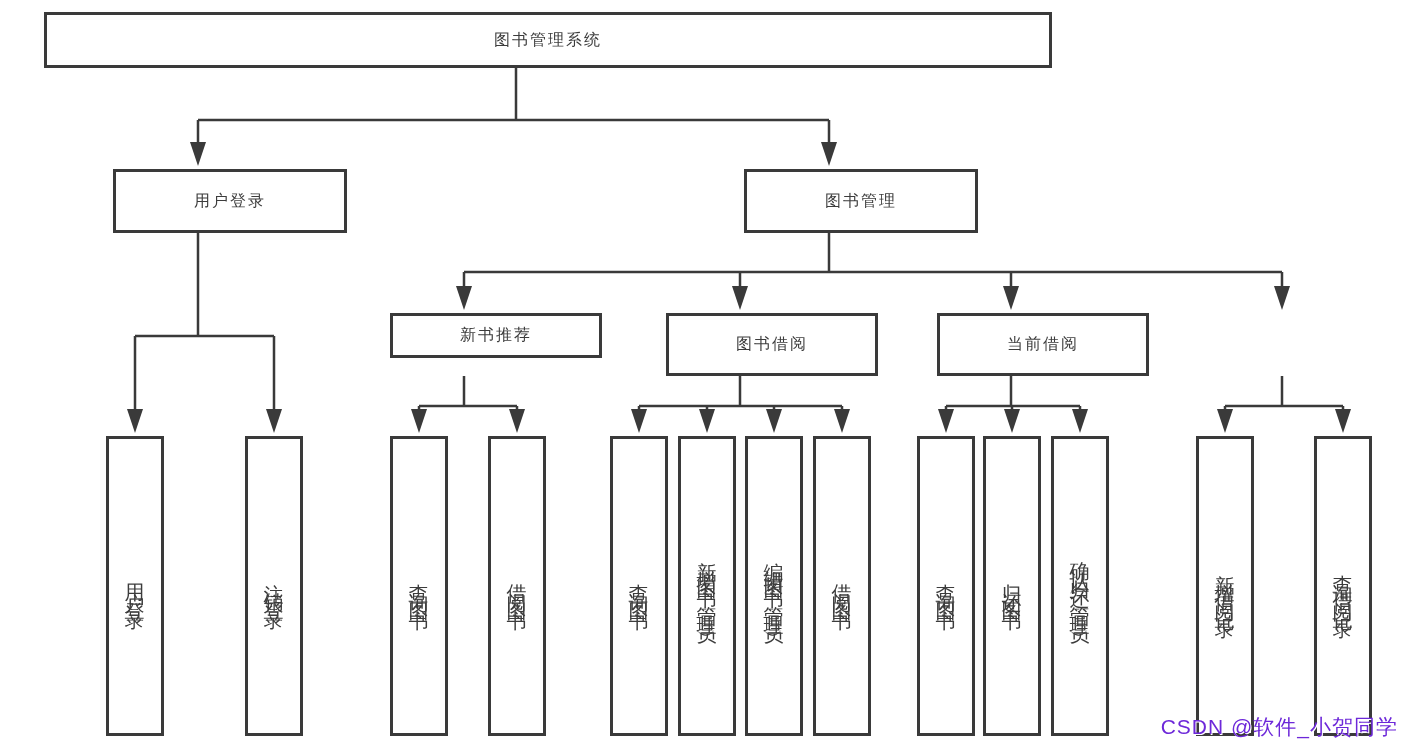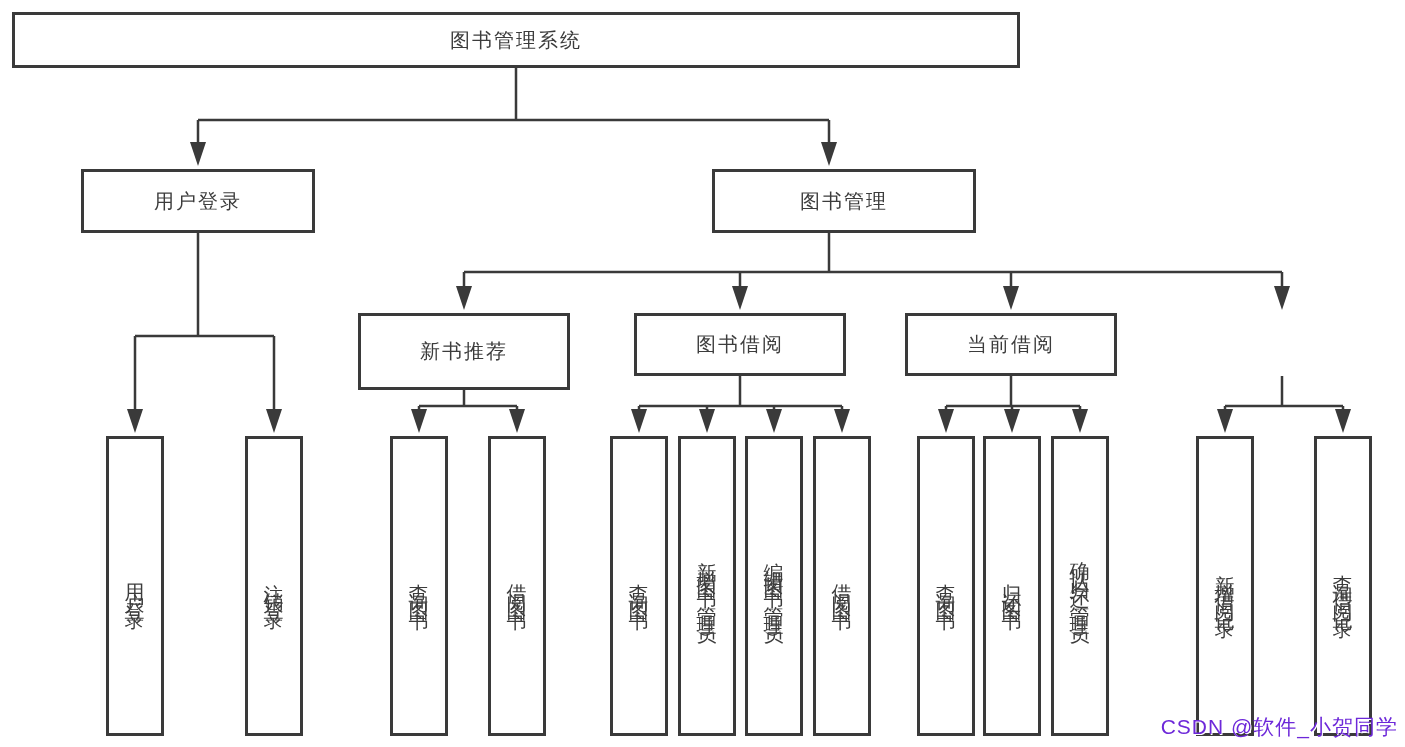--- a/index.html
+++ b/index.html
@@ -21,21 +21,21 @@
     position: absolute;
     box-sizing: border-box;
     border: 3px solid #3a3a3a;
     background: #ffffff;
     color: #3c3c3c;
     display: flex;
     align-items: center;
     justify-content: center;
     text-align: center;
   }
-  .hbox { font-size: 20px; letter-spacing: 2px; }
+  .hbox { font-size: 16px; letter-spacing: 2px; margin-left: 32px; }
   .vbox { font-size: 20px; }
   .vbox .vtext {
     writing-mode: vertical-rl;
     text-orientation: mixed;
     letter-spacing: 9px;
     line-height: 1.1;
   }
   .watermark {
     position: absolute;
     right: 7px;
@@ -84,25 +84,25 @@
     </g>
   </svg>
 
   <div class="box hbox" style="left:12px; top:12px; width:1008px; height:56px;">
     <span>图书管理系统</span>
   </div>
 
   <div class="box hbox" style="left:81px; top:169px; width:234px; height:64px;">
     <span>用户登录</span>
   </div>
-  <div class="box hbox" style="left:712px; top:169px; width:264px; height:64px;">
+  <div class="box hbox" style="left:712px; top:169px; width:234px; height:64px;">
     <span>图书管理</span>
   </div>
 
-  <div class="box hbox" style="left:358px; top:313px; width:212px; height:77px;">
+  <div class="box hbox" style="left:358px; top:313px; width:212px; height:45px;">
     <span>新书推荐</span>
   </div>
   <div class="box hbox" style="left:634px; top:313px; width:212px; height:63px;">
     <span>图书借阅</span>
   </div>
   <div class="box hbox" style="left:905px; top:313px; width:212px; height:63px;">
     <span>当前借阅</span>
   </div>
 
   <div class="box vbox" style="left:106px; top:436px; width:58px; height:300px;">

